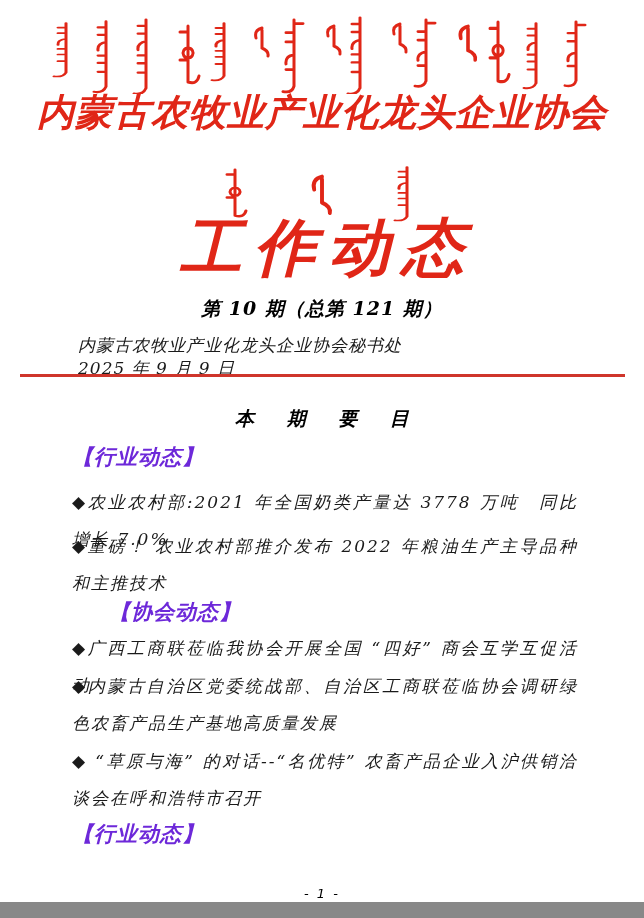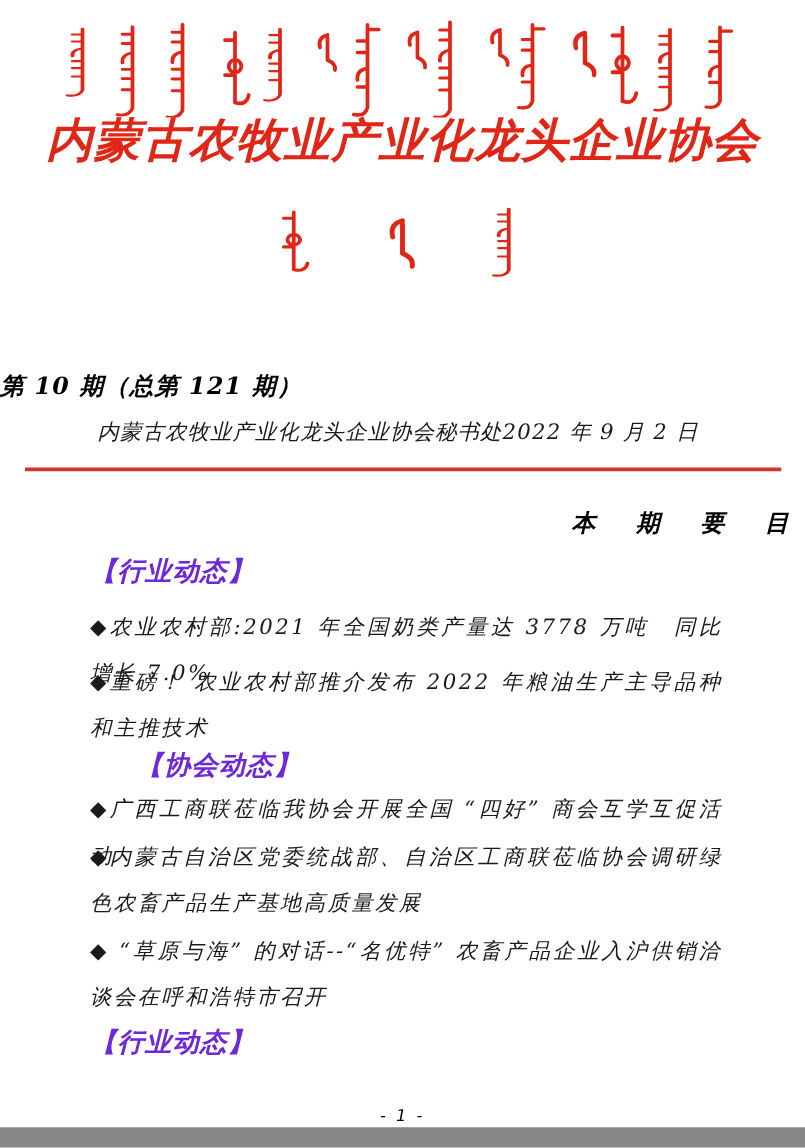--- a/index.html
+++ b/index.html
@@ -30,35 +30,35 @@
   }
   .bulletin-title{
     position:absolute;top:206px;left:0;width:100%;
     margin:0;text-align:center;
     font-size:62px;font-weight:bold;color:#e02617;
     letter-spacing:12px;text-indent:12px;white-space:nowrap;
     font-family:"DejaVu Serif","Liberation Serif",serif;
   }
   .issue-line{
     position:absolute;top:296px;left:0;width:100%;
-    text-align:left;font-size:19px;font-weight:bold;color:#000;
+    text-align:center;font-size:19px;font-weight:bold;color:#000;
     letter-spacing:1px;
   }
   .pub-row{
     position:absolute;top:334px;left:78px;width:478px;
     display:flex;justify-content:space-between;align-items:baseline;
-    font-size:17px;color:#1a1a1a;letter-spacing:1px;white-space:nowrap;
+    font-size:17px;color:#1a1a1a;letter-spacing:1px;white-space:nowrap;flex-direction:column;
   }
   .red-rule{
     position:absolute;top:374px;left:20px;width:605px;height:3px;
     background:#cf352b;border:none;margin:0;
   }
   .toc-heading{
     position:absolute;top:406px;left:0;width:100%;
-    text-align:right;font-size:19px;font-weight:bold;color:#000;
+    text-align:center;font-size:19px;font-weight:bold;color:#000;
     letter-spacing:13px;text-indent:13px;
   }
   .sec-title{
     position:absolute;left:72px;
     font-family:"DejaVu Sans","Liberation Sans",sans-serif;
     font-size:21px;font-weight:bold;color:#6d28d9;letter-spacing:1px;
   }
   .sec-title.s1{top:443px;}
   .sec-title.s2{top:598px;margin-left:37px;}
   .sec-title.s3{top:820px;}
@@ -121,26 +121,27 @@
   <h1 class="org-title">内蒙古农牧业产业化龙头企业协会</h1>
 
   <div class="mongolian-sub">
     <svg width="250" height="56" viewBox="0 0 250 56" aria-hidden="true">
       <use href="#mgB" transform="translate(26,2) scale(1,0.82)"></use>
       <use href="#mgC" transform="translate(112,8) scale(1.3)"></use>
       <use href="#mgA" transform="translate(198,0) scale(1,0.56)"></use>
     </svg>
   </div>
 
+  <h2 class="bulletin-title">工作动态</h2>
 
   <div class="issue-line">第 10 期（总第 121 期）</div>
 
   <div class="pub-row">
     <span>内蒙古农牧业产业化龙头企业协会秘书处</span>
-    <span>2022 年 9 月 2 日</span>
+    <span>2025 年 9 月 9 日</span>
   </div>
 
   <hr class="red-rule">
 
   <div class="toc-heading">本 期 要 目</div>
 
   <div class="sec-title s1">【行业动态】</div>
 
   <div class="toc-item i1">◆农业农村部:2021 年全国奶类产量达 3778 万吨　同比增长 7.0%</div>
 

